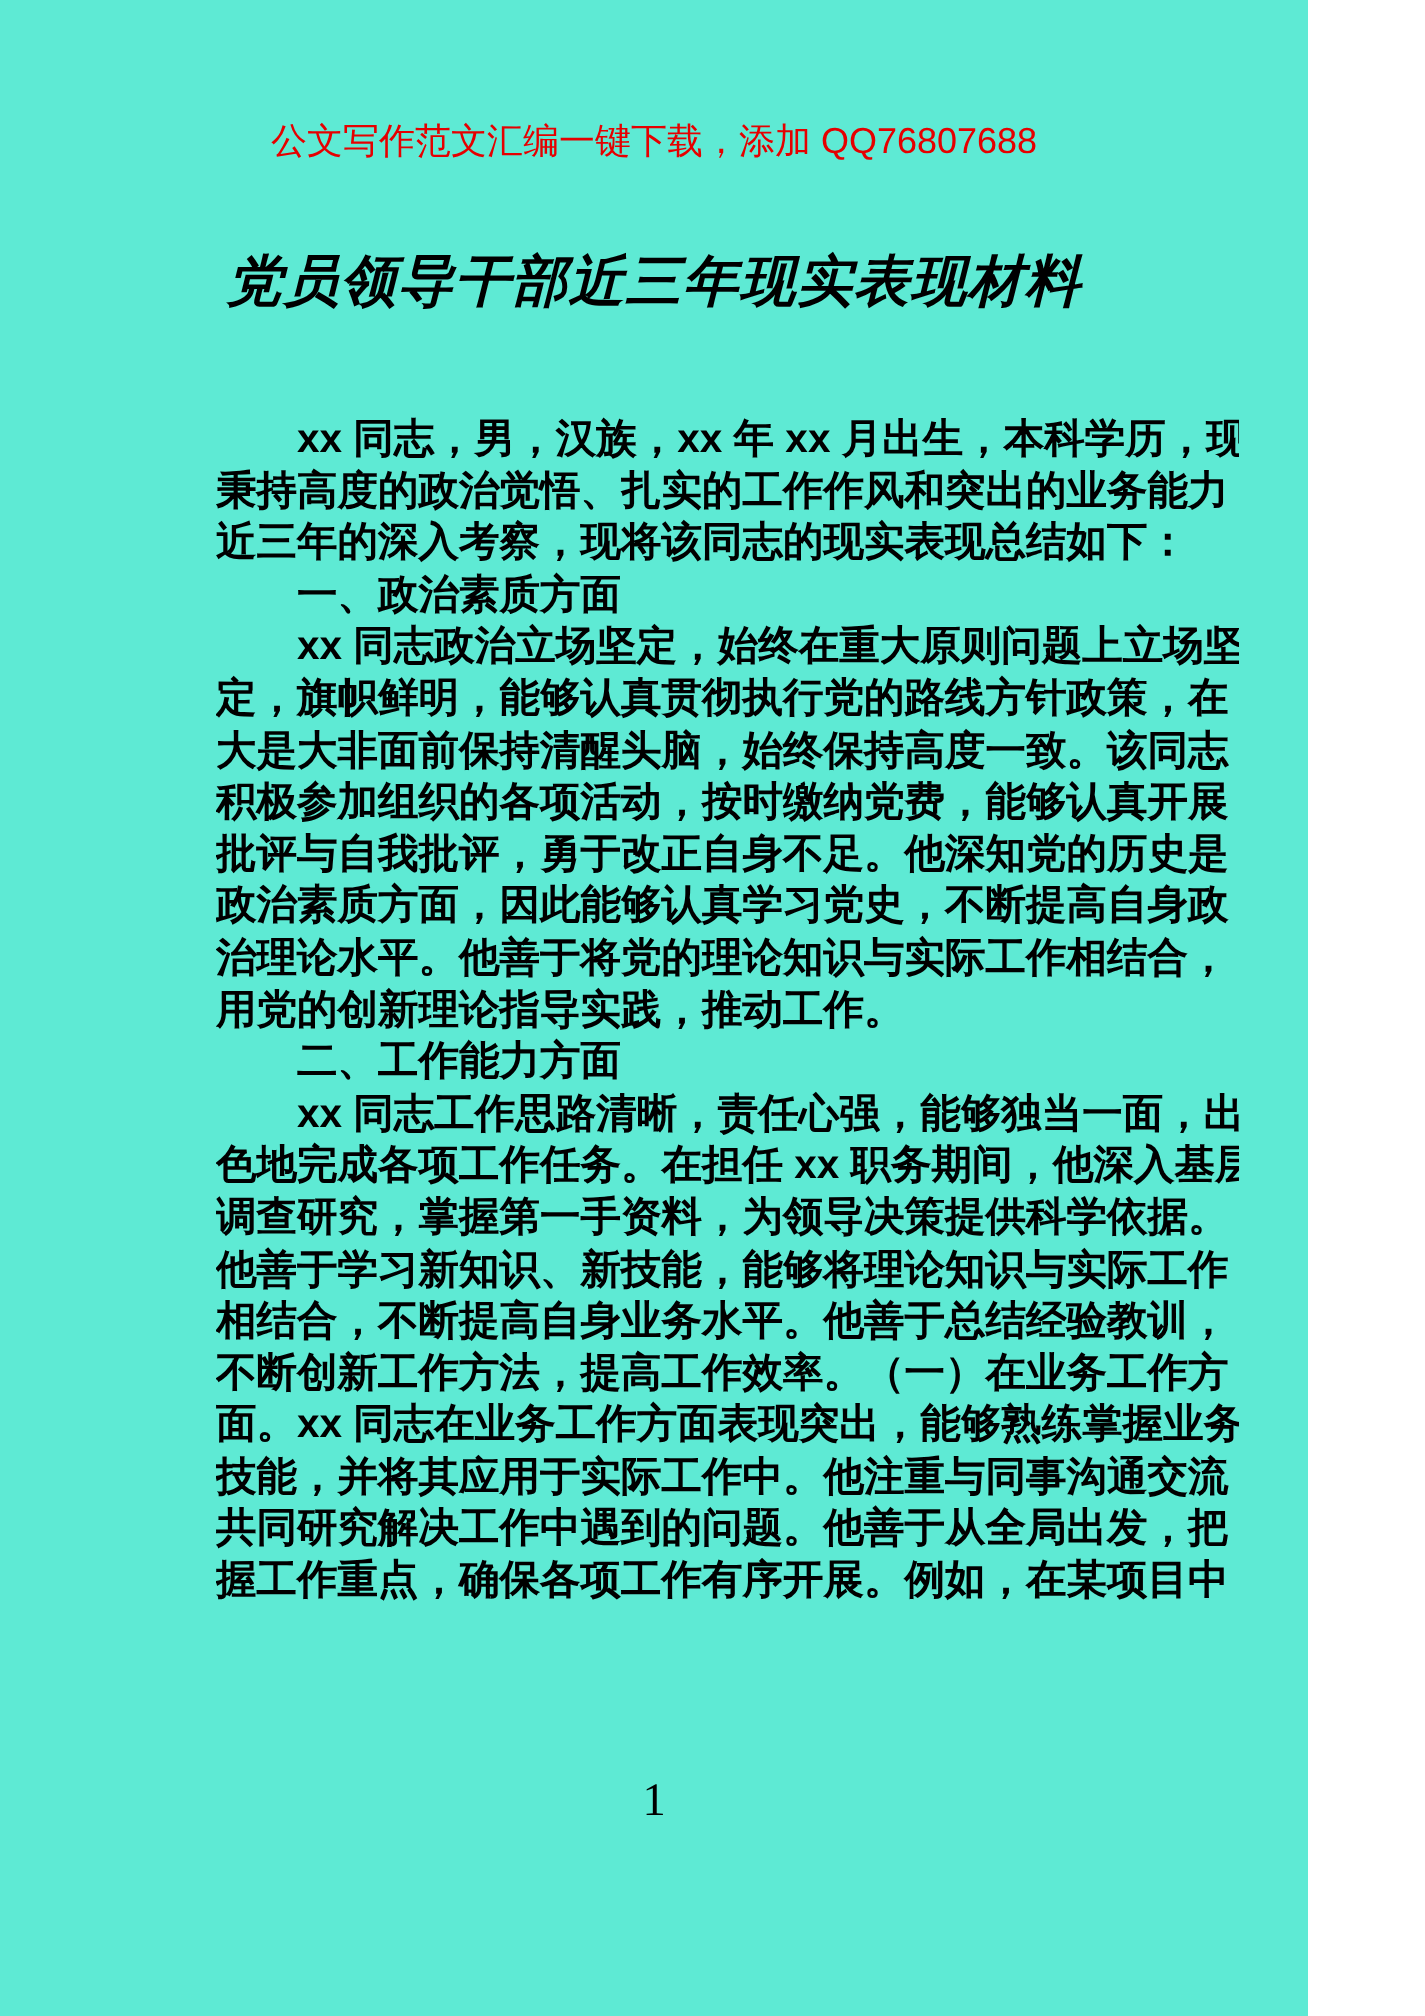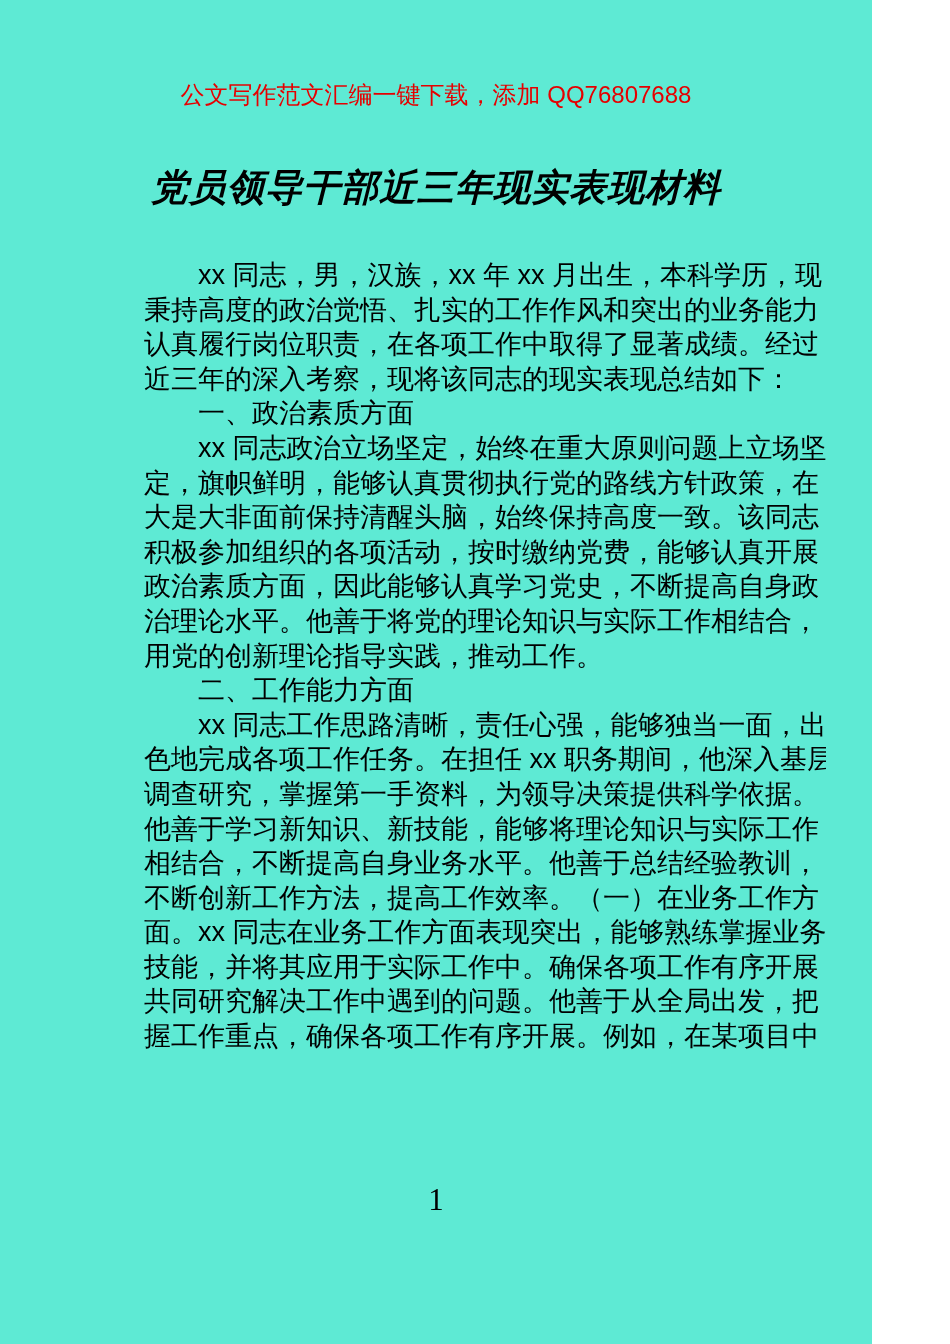--- a/index.html
+++ b/index.html
@@ -32,23 +32,24 @@
     left: 0;
     width: 100%;
     text-align: center;
     font-size: 37px;
     line-height: 52px;
     font-weight: 700;
     letter-spacing: 1px;
   }
   .doc-body {
     position: absolute;
-    top: 258px;
+    top: 275px;
     left: 144px;
     width: 682px;
+    font-weight: bold;
   }
   .paragraph { margin: 0; padding: 0; }
   .line {
     font-size: 27px;
     height: 34.6px;
     line-height: 34.6px;
     white-space: nowrap;
     overflow: hidden;
   }
   .first-line { text-indent: 54px; }
@@ -69,47 +70,47 @@
 <div class="page">
 
   <div class="promo" style="color: rgb(230, 0, 0);">公文写作范文汇编一键下载，添加 QQ76807688</div>
 
   <h1 class="doc-title" style="margin:0;font-style:italic;">党员领导干部近三年现实表现材料</h1>
 
   <div class="doc-body">
       <div class="paragraph paragraph">
         <div class="line first-line">xx 同志，男，汉族，xx 年 xx 月出生，本科学历，现</div>
         <div class="line">秉持高度的政治觉悟、扎实的工作作风和突出的业务能力</div>
-        <div class="line">认真履行岗位职责，在各项工作中取得了显著成绩。经过</div>
         <div class="line">近三年的深入考察，现将该同志的现实表现总结如下：</div>
       </div>
       <div class="paragraph heading">
         <div class="line first-line">一、政治素质方面</div>
       </div>
       <div class="paragraph paragraph">
         <div class="line first-line">xx 同志政治立场坚定，始终在重大原则问题上立场坚</div>
         <div class="line">定，旗帜鲜明，能够认真贯彻执行党的路线方针政策，在</div>
         <div class="line">大是大非面前保持清醒头脑，始终保持高度一致。该同志</div>
         <div class="line">积极参加组织的各项活动，按时缴纳党费，能够认真开展</div>
+        <div class="line">批评与自我批评，勇于改正自身不足。他深知党的历史是</div>
         <div class="line">政治素质方面，因此能够认真学习党史，不断提高自身政</div>
         <div class="line">治理论水平。他善于将党的理论知识与实际工作相结合，</div>
         <div class="line">用党的创新理论指导实践，推动工作。</div>
       </div>
       <div class="paragraph heading">
         <div class="line first-line">二、工作能力方面</div>
       </div>
       <div class="paragraph paragraph">
         <div class="line first-line">xx 同志工作思路清晰，责任心强，能够独当一面，出</div>
         <div class="line">色地完成各项工作任务。在担任 xx 职务期间，他深入基层，</div>
         <div class="line">调查研究，掌握第一手资料，为领导决策提供科学依据。</div>
         <div class="line">他善于学习新知识、新技能，能够将理论知识与实际工作</div>
         <div class="line">相结合，不断提高自身业务水平。他善于总结经验教训，</div>
         <div class="line">不断创新工作方法，提高工作效率。（一）在业务工作方</div>
         <div class="line">面。xx 同志在业务工作方面表现突出，能够熟练掌握业务</div>
-        <div class="line">技能，并将其应用于实际工作中。确保各项工作有序开展</div>
+        <div class="line">技能，并将其应用于实际工作中。他注重与同事沟通交流</div>
         <div class="line">共同研究解决工作中遇到的问题。他善于从全局出发，把</div>
         <div class="line">握工作重点，确保各项工作有序开展。例如，在某项目中</div>
       </div>
     </div>
 
   <div class="page-number">1</div>
 
 </div>
 
 </body></html>

